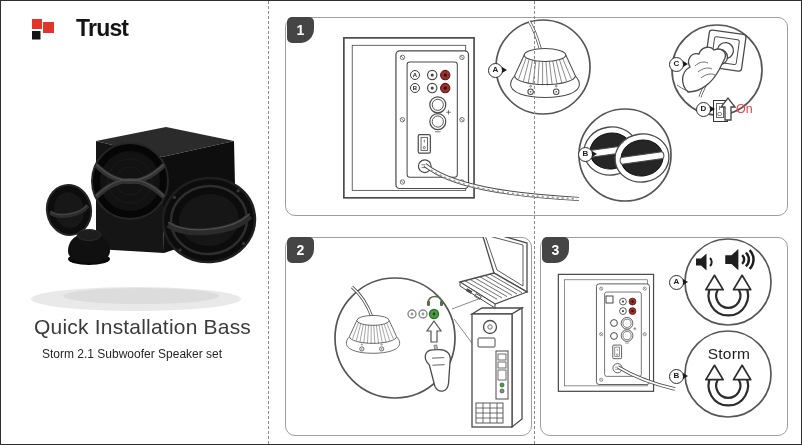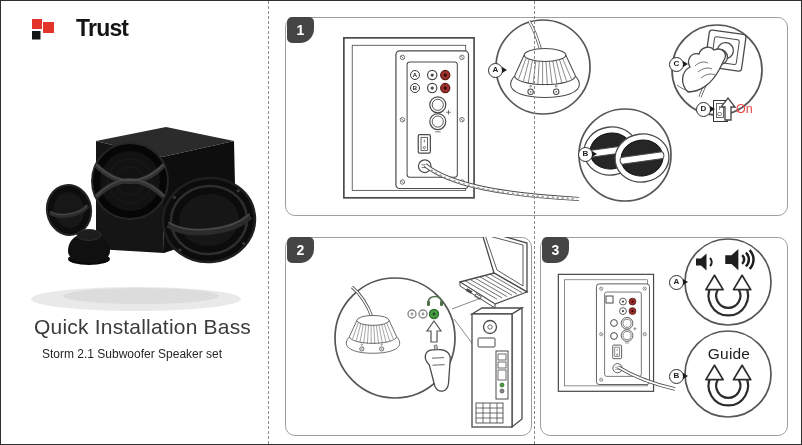--- a/index.html
+++ b/index.html
@@ -341,15 +341,15 @@
       <use href="#rotate-arrow" transform="translate(702,272) scale(1.15)"></use>
     </g>
     <g>
       <circle cx="727" cy="373" r="43" class="big"></circle>
       <use href="#rotate-arrow" transform="translate(702,362) scale(1.15)"></use>
     </g>
   </svg>
   <div class="badge b3">3</div>
   <div class="co" style="left:668px;top:274px">A</div>
   <div class="co" style="left:668px;top:368px">B</div>
-  <div class="bass-label">Guide</div>
+  <div class="bass-label">Storm</div>
 
 </div>
 
 </body></html>

